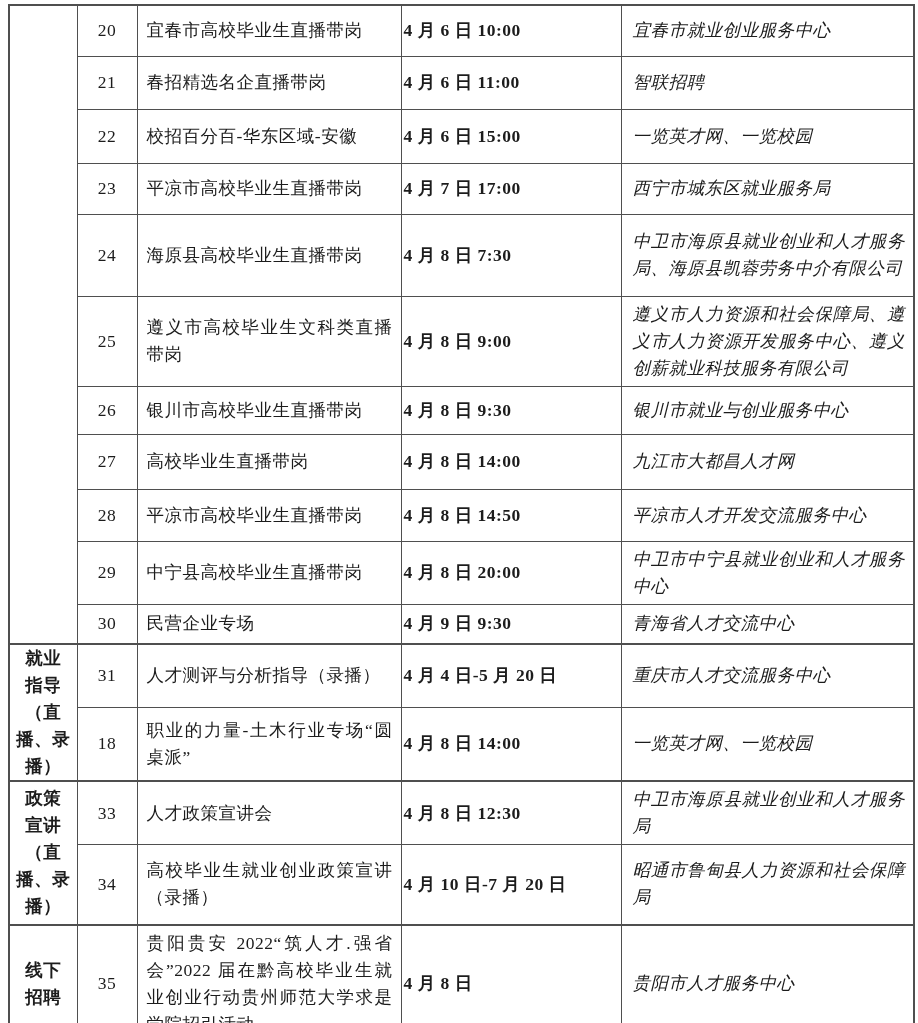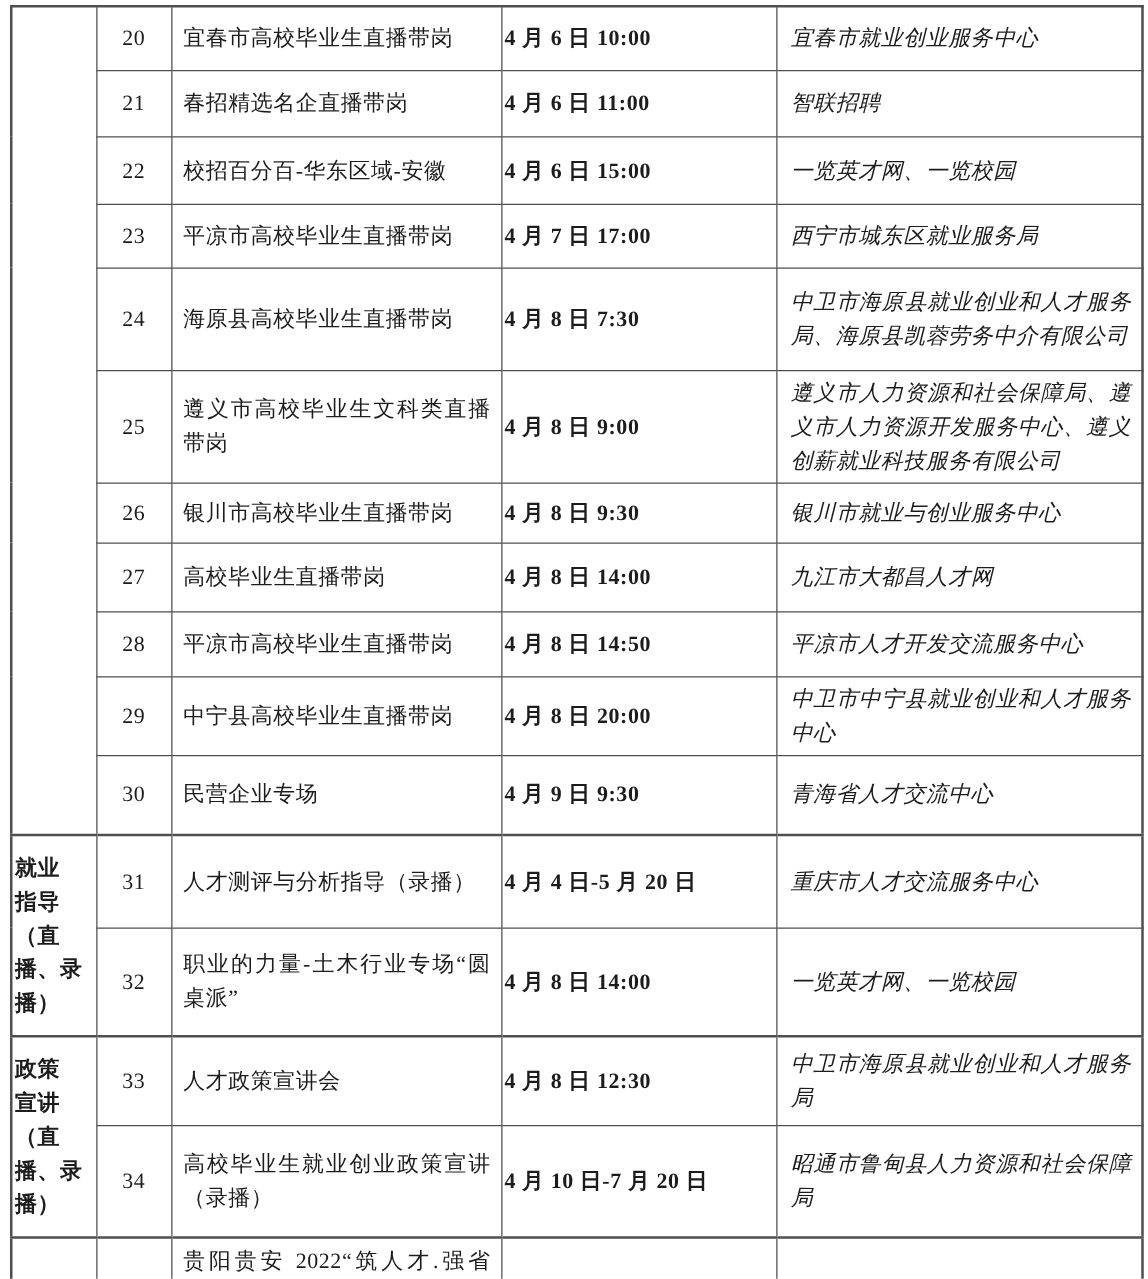--- a/index.html
+++ b/index.html
@@ -28,24 +28,24 @@
     letter-spacing: 0.5px;
     line-height: 27px;
     padding: 4px 8px;
     overflow: hidden;
     word-break: break-all;
   }
   tr.group-start > td {
     border-top-width: 2px;
   }
   td.cat {
-    text-align: left;
+    text-align: center;
     font-weight: bold;
     white-space: pre-line;
-    padding: 12px 2px;
+    padding: 0 2px;
     line-height: 27px;
   }
   td.no {
     text-align: center;
     padding: 2px;
   }
   td.event {
     text-align: justify;
     padding: 4px 8px 4px 9px;
   }
@@ -127,39 +127,39 @@
       <td class="event">平凉市高校毕业生直播带岗</td>
       <td class="time">4 月 8 日 14:50</td>
       <td class="organizer">平凉市人才开发交流服务中心</td>
     </tr>
     <tr style="height:53px">
       <td class="no">29</td>
       <td class="event">中宁县高校毕业生直播带岗</td>
       <td class="time">4 月 8 日 20:00</td>
       <td class="organizer">中卫市中宁县就业创业和人才服务中心</td>
     </tr>
-    <tr style="height:64px">
+    <tr style="height:40px">
       <td class="no">30</td>
       <td class="event">民营企业专场</td>
       <td class="time">4 月 9 日 9:30</td>
       <td class="organizer">青海省人才交流中心</td>
     </tr>
     <tr class="group-start" style="height:62px">
       <td class="cat" rowspan="2">就业
 指导
 （直
 播、录
 播）</td>
       <td class="no">31</td>
       <td class="event">人才测评与分析指导（录播）</td>
       <td class="time">4 月 4 日-5 月 20 日</td>
       <td class="organizer">重庆市人才交流服务中心</td>
     </tr>
     <tr style="height:72px">
-      <td class="no">32</td>
+      <td class="no">18</td>
       <td class="event">职业的力量-土木行业专场“圆桌派”</td>
       <td class="time">4 月 8 日 14:00</td>
       <td class="organizer">一览英才网、一览校园</td>
     </tr>
     <tr class="group-start" style="height:55px">
       <td class="cat" rowspan="2">政策
 宣讲
 （直
 播、录
 播）</td>

